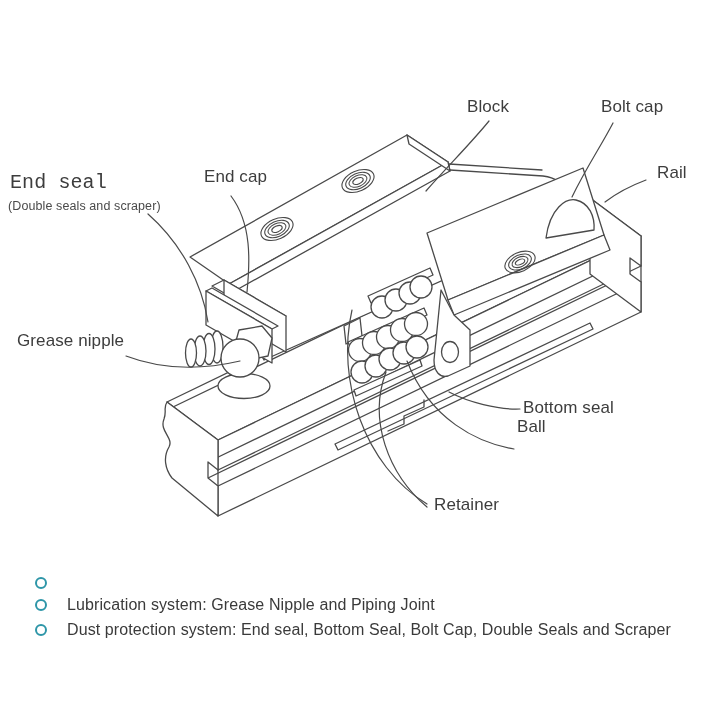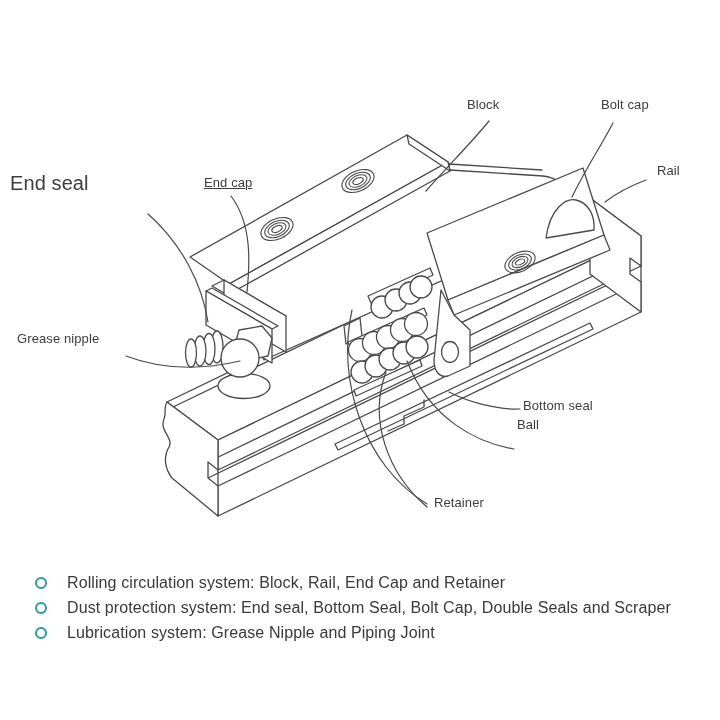--- a/index.html
+++ b/index.html
@@ -1,20 +1,20 @@
 <!DOCTYPE html>
 <html><head>
 <meta charset="utf-8">
 <style>
   html,body{margin:0;padding:0;background:#ffffff;}
   body{width:720px;height:720px;overflow:hidden;font-family:"Liberation Sans",sans-serif;}
   #stage{position:relative;width:720px;height:720px;background:#ffffff;}
   #diagram-svg{position:absolute;left:0;top:0;}
-  .lbl{position:absolute;color:#3d3d3d;font-size:13px;line-height:1.1;white-space:nowrap;letter-spacing:.1px;}
-  .lbl-big{font-size:20px;}
+  .lbl{position:absolute;color:#3d3d3d;font-size:17px;line-height:1.1;white-space:nowrap;letter-spacing:.1px;}
+  .lbl-big{font-size:20px;font-family:Liberation Mono, monospace;}
   .lbl-note{font-size:12.5px;color:#4a4a4a;}
   #legend{position:absolute;left:35px;top:574px;display:flex;flex-direction:column;row-gap:7px;}
   .legend-row{display:flex;align-items:flex-start;column-gap:20px;}
   .legend-bullet{flex:0 0 auto;width:12px;height:12px;margin-top:3px;border:2.4px solid #2E96A8;border-radius:50%;box-sizing:border-box;background:#fff;}
   .legend-text{font-size:16px;color:#3a3a3a;white-space:nowrap;letter-spacing:.1px;}
   svg *{vector-effect:non-scaling-stroke;}
 </style>
 </head>
 <body>
 
@@ -133,37 +133,37 @@
         <path d="M646,180 Q622,189 605,202"></path>
         <path d="M520,409 C498,410 468,402 449,392"></path>
         <path d="M514,449 C478,443 430,420 407,361"></path>
         <path d="M352,310 C336,380 364,466 427,504"></path>
         <path d="M386,372 C368,420 388,474 427,507"></path>
       </g>
     </g>
   </svg>
 
   <div class="lbl lbl-big" style="left:10px;top:172px;">End seal</div>
-  <div class="lbl" style="left:204px;top:176px;text-decoration:underline;">End cap</div>
+  <div class="lbl lbl-note" style="left:8px;top:200px;">(Double seals and scraper)</div>
+  <div class="lbl" style="left:204px;top:168px;">End cap</div>
   <div class="lbl" style="left:467px;top:98px;">Block</div>
   <div class="lbl" style="left:601px;top:98px;">Bolt cap</div>
   <div class="lbl" style="left:657px;top:164px;">Rail</div>
   <div class="lbl" style="left:17px;top:332px;">Grease nipple</div>
   <div class="lbl" style="left:523px;top:399px;text-align:right;">Bottom seal</div>
   <div class="lbl" style="left:517px;top:418px;">Ball</div>
   <div class="lbl" style="left:434px;top:496px;">Retainer</div>
 
   <div id="legend">
     <div class="legend-row">
       <span class="legend-bullet"></span>
-      <span class="legend-text">Rolling circulation system: Block, Rail, End Cap and Retainer</span>
+    </div>
+    <div class="legend-row">
+      <span class="legend-bullet"></span>
+      <span class="legend-text">Lubrication system: Grease Nipple and Piping Joint</span>
     </div>
     <div class="legend-row">
       <span class="legend-bullet"></span>
       <span class="legend-text">Dust protection system: End seal, Bottom Seal, Bolt Cap, Double Seals and Scraper</span>
-    </div>
-    <div class="legend-row">
-      <span class="legend-bullet"></span>
-      <span class="legend-text">Lubrication system: Grease Nipple and Piping Joint</span>
     </div>
   </div>
 
 </div>
 
 </body></html>

